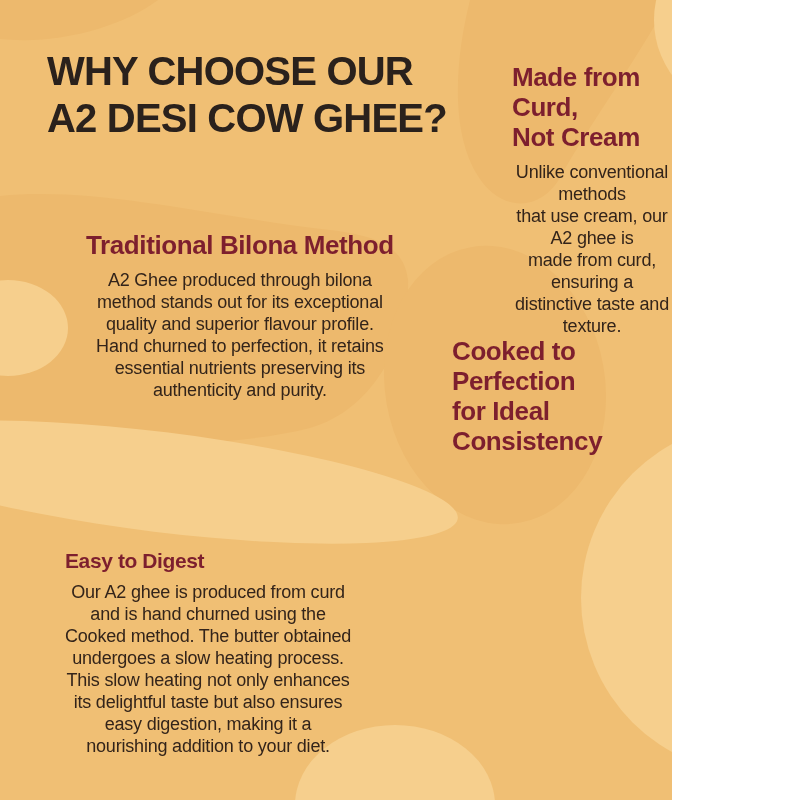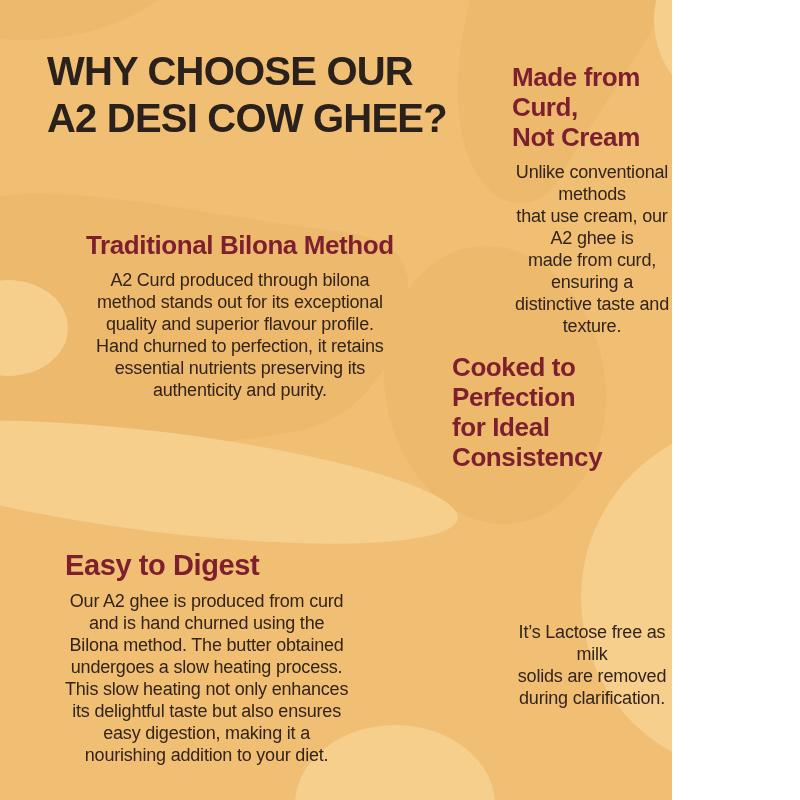--- a/index.html
+++ b/index.html
@@ -42,34 +42,34 @@
   .sec h2 {
     margin: 0 0 8px 0;
     font-size: 26px;
     font-weight: bold;
     line-height: 1.15;
     letter-spacing: -0.4px;
     color: var(--heading-ink, #7D1F2E);
     white-space: pre-line;
   }
   .sec.big h2 {
-    font-size: 29px;
+    font-size: 21px;
   }
   .sec p {
     margin: 0;
     font-size: 18px;
     line-height: 22px;
     letter-spacing: -0.2px;
     color: var(--body-ink, #33241A);
     white-space: pre-line;
     text-align: center;
   }
   .sec-curd    { left: 512px; top: 63px;  }
   .sec-bilona  { left: 78px;  top: 231px; margin-left: 8px; }
-  .sec-cooked  { left: 452px; top: 353px; }
+  .sec-cooked  { left: 452px; top: 337px; }
   .sec-digest  { left: 65px;  top: 549px; }
   .sec-lactose { left: 512px; top: 621px; }
 </style>
 </head>
 <body>
 
 <div class="canvas">
 
   <svg class="bg" width="800" height="800" viewBox="0 0 800 800" aria-hidden="true">
 
@@ -93,44 +93,41 @@
     <h2>Made from Curd,
 Not Cream</h2>
     <p>Unlike conventional methods
 that use cream, our A2 ghee is
 made from curd, ensuring a
 distinctive taste and texture.</p>
   </section>
 
   <section class="sec sec-bilona">
     <h2>Traditional Bilona Method</h2>
-    <p>A2 Curd produced through bilona
+    <p>A2 Ghee produced through bilona
 method stands out for its exceptional
 quality and superior flavour profile.
 Hand churned to perfection, it retains
 essential nutrients preserving its
 authenticity and purity.</p>
   </section>
 
   <section class="sec sec-cooked">
     <h2>Cooked to Perfection
 for Ideal Consistency</h2>
   </section>
 
   <section class="sec big sec-digest">
     <h2>Easy to Digest</h2>
     <p>Our A2 ghee is produced from curd
 and is hand churned using the
-Bilona method. The butter obtained
+Cooked method. The butter obtained
 undergoes a slow heating process.
 This slow heating not only enhances
 its delightful taste but also ensures
 easy digestion, making it a
 nourishing addition to your diet.</p>
   </section>
 
   <section class="sec big sec-lactose">
-    <p>It’s Lactose free as milk
-solids are removed
-during clarification.</p>
   </section>
 
 </div>
 
 </body></html>

